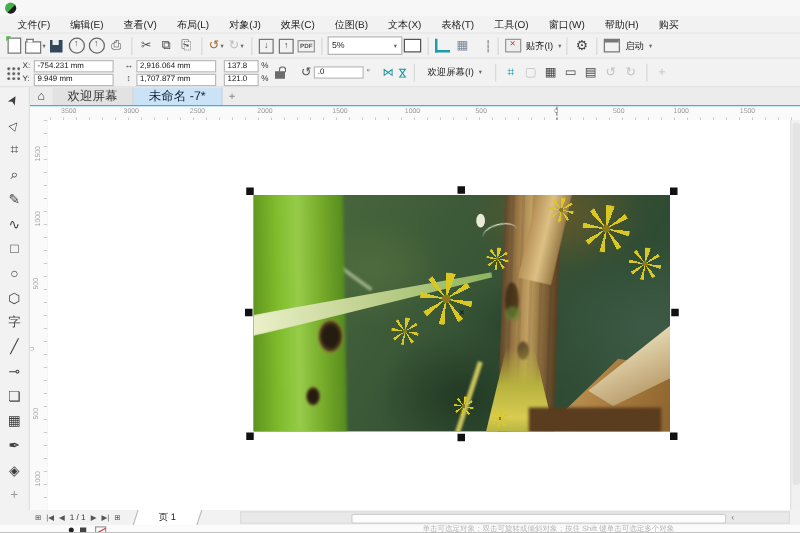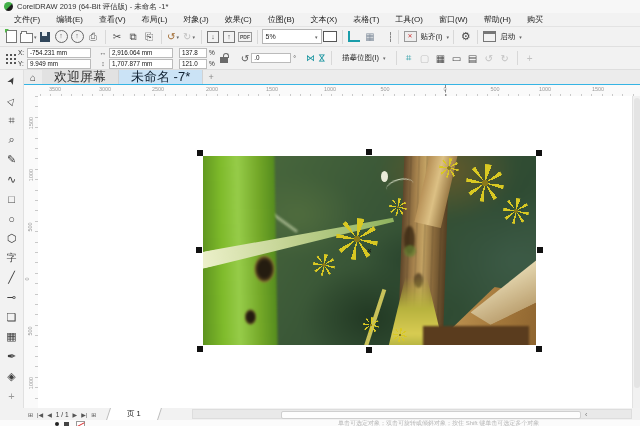--- a/index.html
+++ b/index.html
@@ -51,21 +51,21 @@
   .rot-ic{font-size:10px;color:#555;}
   .deg{font-size:7px;color:#444;}
   .mir{font-size:9px;color:#15939e;}
   .prop-btn{display:flex;align-items:center;gap:3px;font-size:7.5px;color:#222;padding:2px 4px;border:1px solid transparent;}
   .pic{font-size:10px;color:#4a4a4a;min-width:14px;text-align:center;}
   .pic.teal{color:#15939e;}
   .pic.dim{color:#c2c2c2;}
   
   .tabrow{left:24px;top:70px;width:616px;height:14px;background:#ececec;display:flex;align-items:flex-end;}
   .home-btn{width:18px;height:14px;display:flex;align-items:center;justify-content:center;font-size:10px;color:#333;}
-  .tab{height:14px;display:flex;align-items:center;padding:0 12px;font-size:13px;color:#333;background:#e2e2e2;border-right:1px solid #d2d2d2;}
+  .tab{height:14px;display:flex;align-items:center;padding:0 12px;font-size:10px;color:#333;background:#e2e2e2;border-right:1px solid #d2d2d2;}
   .tab.active{background:#cbe3f6;color:#123;}
   .newtab{width:16px;height:14px;display:flex;align-items:center;justify-content:center;font-size:9px;color:#888;}
   
   .rulerrow{left:24px;top:84px;width:616px;height:12px;background:#fafafa;border-top:1px solid #35b4e4;border-bottom:1px solid #e0e0e0;overflow:hidden;}
   .hruler-ticks{position:absolute;left:16px;top:0;width:600px;height:12px;background:repeating-linear-gradient(90deg,#c9c9c9 0 1px,transparent 1px 10.4px);background-position:0 bottom;background-size:100% 3px;background-repeat:no-repeat;}
   .hlab{position:absolute;top:1px;font-size:5.5px;color:#9a9a9a;transform:translateX(-50%);}
   .zero-line{position:absolute;top:0;width:0;height:12px;border-left:1px dashed #888;}
   .vruler{left:24px;top:96px;width:14px;height:312px;background:#fafafa;border-right:1px solid #e0e0e0;overflow:hidden;}
   .vlab{position:absolute;left:1px;font-size:5.5px;color:#9a9a9a;transform:rotate(-90deg);transform-origin:center;}
   .vruler-ticks{position:absolute;right:0;top:0;width:3px;height:100%;background:repeating-linear-gradient(180deg,#c9c9c9 0 1px,transparent 1px 10.4px);}
@@ -131,21 +131,20 @@
   .st-nofill::after{content:'';position:absolute;left:0;top:2px;width:8px;height:1px;background:#d33;transform:rotate(-28deg);}
   .st-hint{position:absolute;left:338px;top:-1px;font-size:6px;color:#b5b5b5;filter:blur(.4px);white-space:nowrap;}
 </style>
 </head>
 <body>
 
 <div class="app">
 
   <div class="abs titlebar">
     <span class="logo"></span>
-    <span class="title">CorelDRAW 2019 (64-Bit 评估版) - 未命名 -1*</span>
   </div>
 
   <div class="abs menubar">
     <span class="menu-item">文件(F)</span>
     <span class="menu-item">编辑(E)</span>
     <span class="menu-item">查看(V)</span>
     <span class="menu-item">布局(L)</span>
     <span class="menu-item">对象(J)</span>
     <span class="menu-item">效果(C)</span>
     <span class="menu-item">位图(B)</span>
@@ -275,21 +274,21 @@
         </div>
     </div>
     <span class="lock"></span>
     <span class="rot-ic" style="margin-left:8px;">↺</span>
     <span class="fld w34">.0</span>
     <span class="deg">°</span>
     <span class="mir" style="margin-left:8px;">⋈</span>
     <span class="mir" style="transform:rotate(90deg);">⋈</span>
     <span class="vsep"></span>
     <span class="prop-btn">
-        <span>描摹位图(I)</span>
+        <span>欢迎屏幕(I)</span>
         <span class="caret">▾</span>
       </span>
     <span class="vsep"></span>
     <span class="pic teal">⌗</span>
     <span class="pic dim">▢</span>
     <span class="pic">▦</span>
     <span class="pic">▭</span>
     <span class="pic">▤</span>
     <span class="pic dim">↺</span>
     <span class="pic dim">↻</span>

